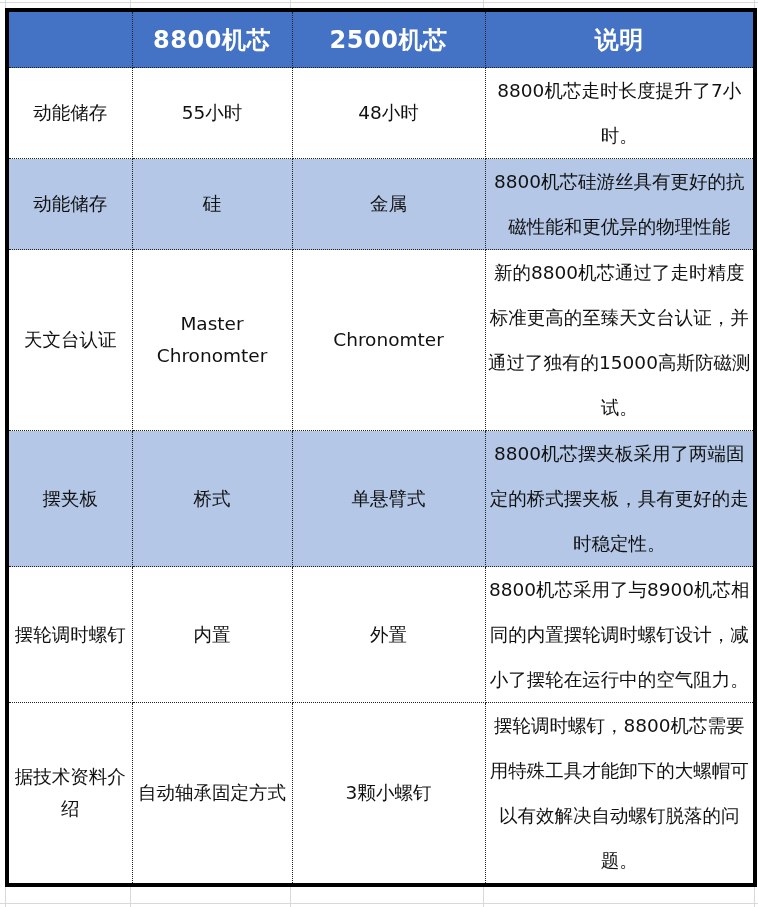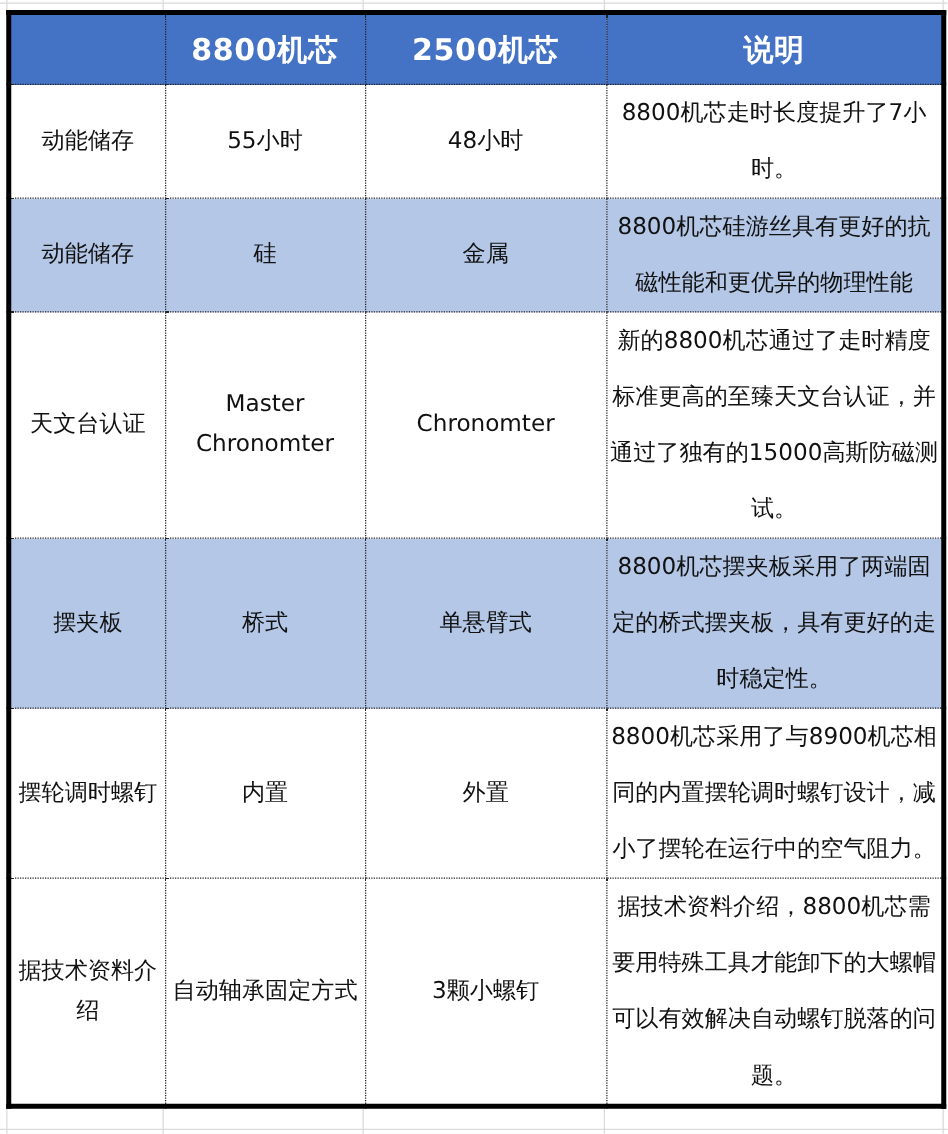--- a/index.html
+++ b/index.html
@@ -141,16 +141,16 @@
     <tr class="plain" style="height:128px">
       <td class="label">摆轮调时螺钉</td>
       <td>内置</td>
       <td>外置</td>
       <td class="desc">8800机芯采用了与8900机芯相同的内置摆轮调时螺钉设计，减小了摆轮在运行中的空气阻力。</td>
     </tr>
     <tr class="plain" style="height:130px">
       <td class="label">据技术资料介绍</td>
       <td>自动轴承固定方式</td>
       <td>3颗小螺钉</td>
-      <td class="desc">据技术资料介绍，8800机芯需要用特殊工具才能卸下的大螺帽可以有效解决自动螺钉脱落的问题。</td>
+      <td class="desc">摆轮调时螺钉，8800机芯需要用特殊工具才能卸下的大螺帽可以有效解决自动螺钉脱落的问题。</td>
     </tr>
   </tbody>
 </table>
 
 </body></html>

